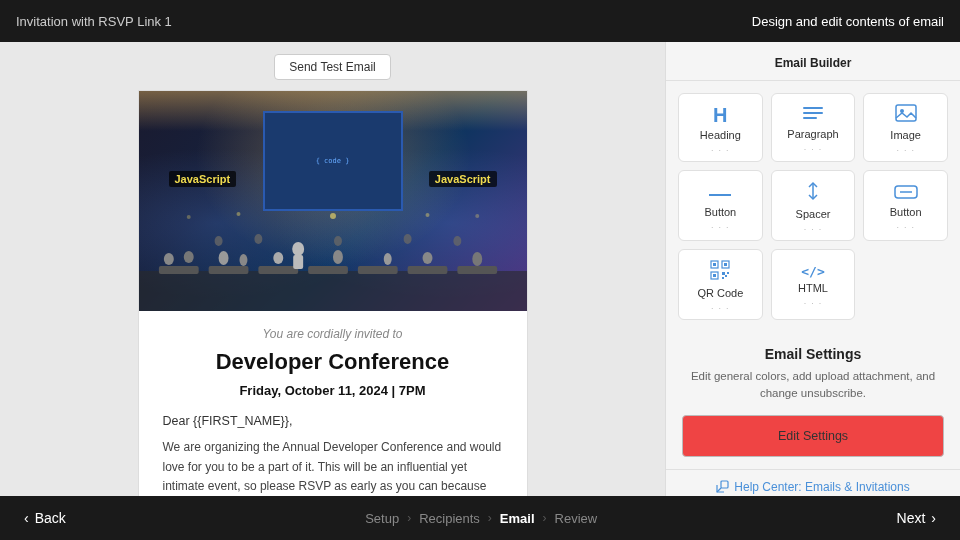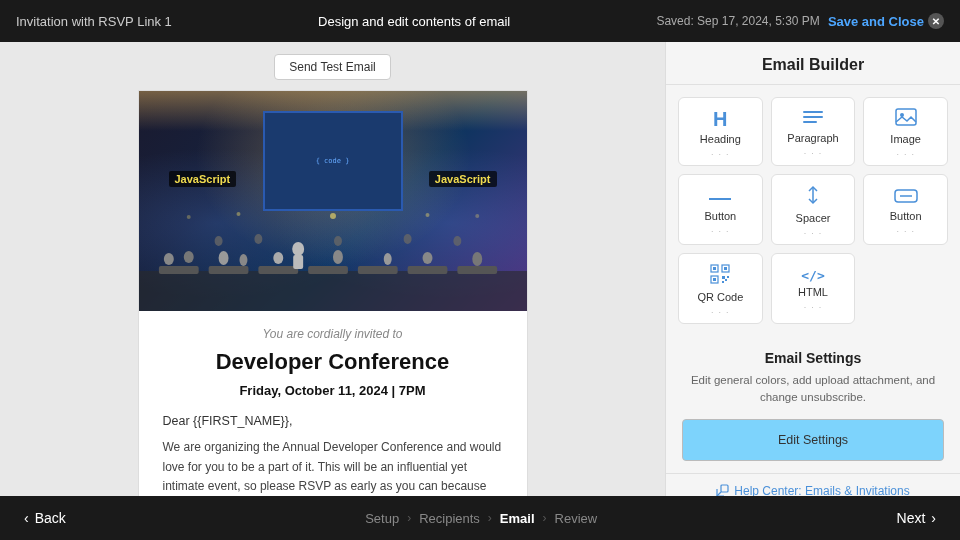--- a/index.html
+++ b/index.html
@@ -165,21 +165,21 @@
       background: #f5f5f5;
       border-left: 1px solid #ddd;
       display: flex;
       flex-direction: column;
       flex-shrink: 0;
     }
 
     .sidebar-header {
       text-align: center;
       padding: 14px 0 10px;
-      font-size: 16px;
+      font-size: 12px;
       font-weight: 600;
       color: #222;
       border-bottom: 1px solid #e0e0e0;
       background: #f5f5f5;
     }
 
     .components-grid {
       display: grid;
       grid-template-columns: 1fr 1fr 1fr;
       gap: 8px;
@@ -235,21 +235,21 @@
       font-size: 11.5px;
       color: #666;
       text-align: center;
       line-height: 1.5;
       margin-bottom: 12px;
     }
 
     .edit-settings-btn {
       display: block;
       width: 100%;
-      background: #7dd3fc;
+      background: #ef4444;
       border: 1px solid #bbb;
       border-radius: 4px;
       padding: 13px 0;
       font-size: 12.5px;
       color: #333;
       text-align: center;
       cursor: pointer;
     }
 
     .help-link-section {
@@ -340,27 +340,20 @@
       font-size: 8px;
       color: #4a90ff;
     }
   </style>
 </head>
 <body>
 
 <div class="top-bar">
   <span class="top-bar-left">Invitation with RSVP Link 1</span>
   <span class="top-bar-center">Design and edit contents of email</span>
-  <div class="top-bar-right">
-    <span>Saved: Sep 17, 2024, 5:30 PM</span>
-    <button class="save-close-btn">
-      <span>Save and Close</span>
-      <span class="close-circle">✕</span>
-    </button>
-  </div>
 </div>
 
 <div class="main-content">
 
   <div class="canvas-area">
     <button class="send-test-btn">Send Test Email</button>
 
     <div class="email-preview">
 
       <div class="email-hero-img">

